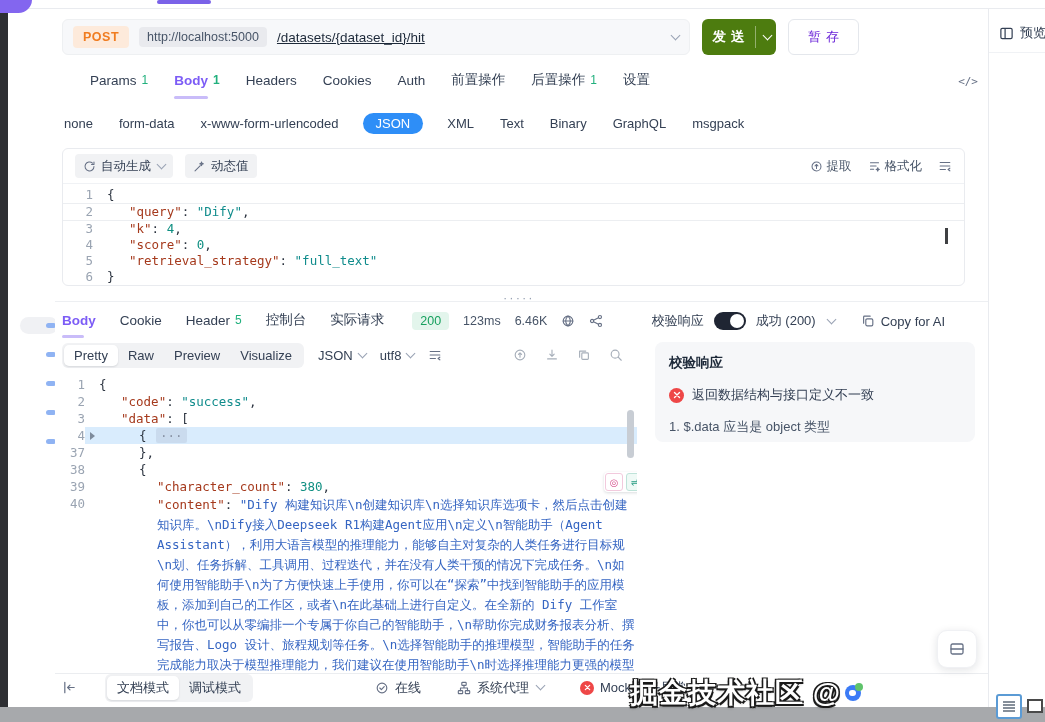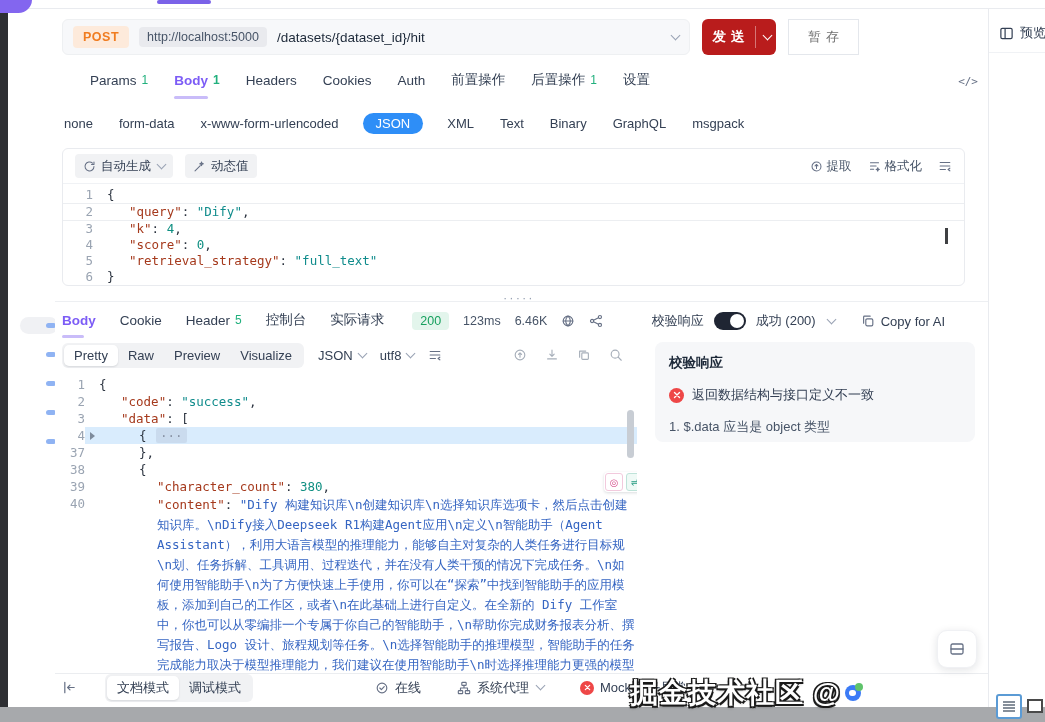--- a/index.html
+++ b/index.html
@@ -20,26 +20,26 @@
   
   .preview-panel{position:absolute;left:988px;top:9px;width:57px;height:698px;background:#fff;border-left:1px solid #e9ebef;}
   .preview-head{display:flex;align-items:center;gap:6px;padding:15px 0 10px 10px;border-bottom:1px solid #f0f2f5;font-size:13px;color:#344054;}
   
   .main{position:absolute;left:55px;top:9px;width:933px;height:698px;background:#fff;}
   
   .request-bar{display:flex;align-items:center;padding:10px 0 0 7px;gap:12px;}
   .url-box{width:628px;height:36px;background:#f7f8fa;border:1px solid #eef0f2;border-radius:6px;display:flex;align-items:center;gap:10px;padding:0 10px;box-sizing:border-box;}
   .method-badge{background:#fdeadb;color:#f07c20;font-weight:bold;font-size:12.5px;padding:4px 10px;border-radius:4px;letter-spacing:.5px;}
   .base-url{background:#e9eaee;color:#475467;font-size:12.5px;padding:3px 8px;border-radius:4px;}
-  .url-path{font-size:13.5px;color:#1d2939;flex:1;}
-  .btn-send{width:74px;height:36px;background:#b91c1c;border-radius:6px;display:flex;align-items:center;color:#fff;font-size:13.5px;font-weight:bold;}
+  .url-path{font-size:13.5px;color:#1d2939;flex:1;text-decoration:underline;}
+  .btn-send{width:74px;height:36px;background:#4d7c0f;border-radius:6px;display:flex;align-items:center;color:#fff;font-size:13.5px;font-weight:bold;}
   .btn-send .lab{flex:1;text-align:center;letter-spacing:5px;padding-left:5px;}
   .btn-send .arrow{width:20px;height:22px;border-left:1px solid rgba(255,255,255,.4);display:flex;align-items:center;justify-content:center;}
   .btn-send .cv{border-color:#fff;}
-  .btn-plain{height:36px;background:#fff;border:1px solid #e4e7ec;border-radius:0;font-size:13px;color:#737373;display:flex;align-items:center;justify-content:center;padding:0 14px;box-sizing:border-box;}
+  .btn-plain{height:36px;background:#fff;border:1px solid #e4e7ec;border-radius:6px;font-size:13px;color:#6d28d9;display:flex;align-items:center;justify-content:center;padding:0 14px;box-sizing:border-box;}
   .sp6{letter-spacing:5px;padding-left:5px;}
   
   .req-tabs{display:flex;align-items:center;gap:26px;padding:16px 10px 10px 7px;font-size:13.5px;color:#344054;position:relative;margin-left:28px;}
   .tab{display:flex;align-items:center;gap:5px;cursor:pointer;position:relative;padding-bottom:2px;}
   .tab .badge{color:#21b07d;font-size:12px;}
   .tab.active{color:#7c5cf6;font-weight:bold;}
   .tab.active::after{content:"";position:absolute;left:0;right:12px;bottom:-8px;height:3px;border-radius:2px;background:#c9bcf9;}
   .code-ic{margin-left:auto;color:#667085;font-size:11px;font-family:"DejaVu Sans Mono",monospace;}
   
   .body-types{display:flex;align-items:center;gap:22px;padding:12px 0 8px 7px;font-size:13px;color:#344054;}

